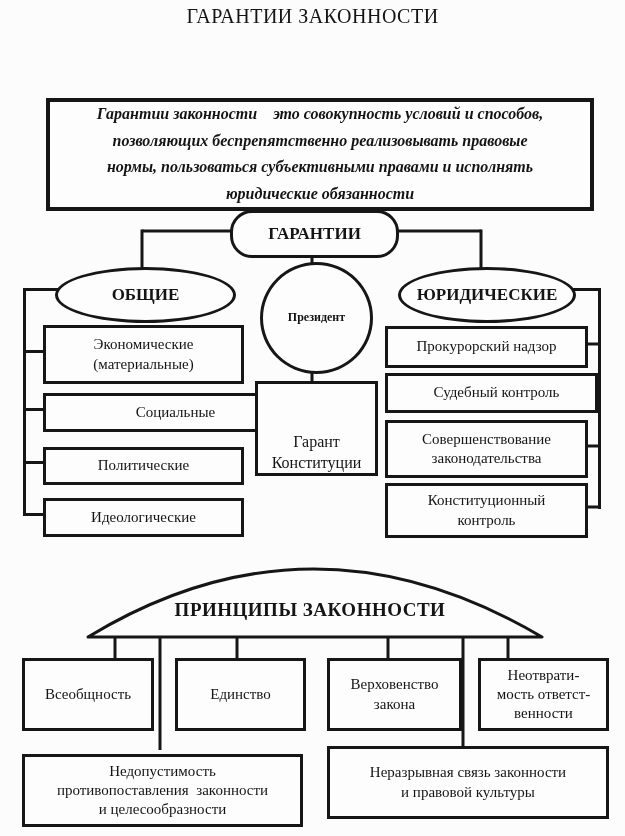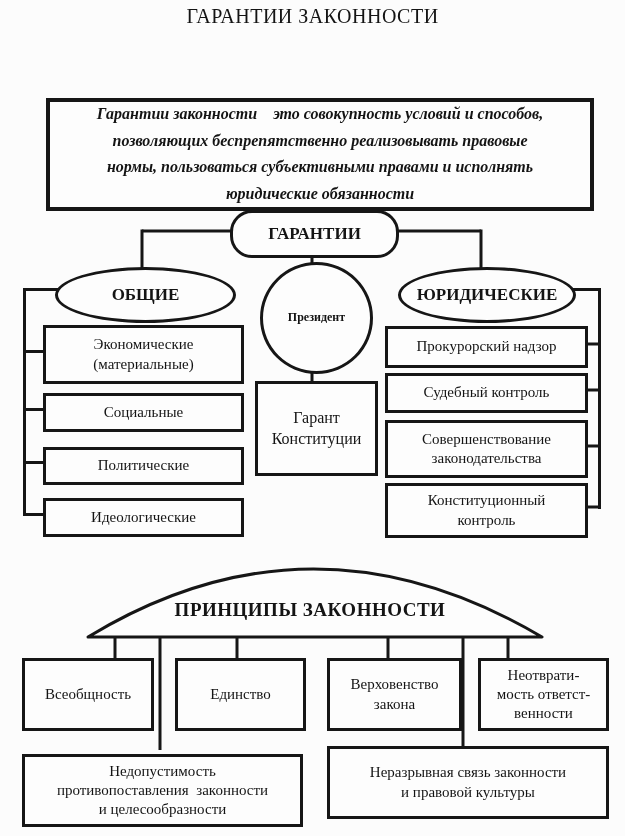--- a/index.html
+++ b/index.html
@@ -94,39 +94,39 @@
     <span class="lbl">Президент</span>
   </div>
   <div class="box round bold" style="left:398px;top:267px;width:172px;height:50px;font-size:17px;">
     <span class="lbl">ЮРИДИЧЕСКИЕ</span>
   </div>
 
   <div class="box" style="left:43px;top:325px;width:195px;height:53px;">
     <span class="lbl">Экономические
 (материальные)</span>
   </div>
-  <div class="box" style="left:43px;top:393px;width:195px;height:33px;">
+  <div class="box" style="left:43px;top:393px;width:195px;height:33px;padding-left:32px;">
     <span class="lbl">Социальные</span>
   </div>
   <div class="box" style="left:43px;top:447px;width:195px;height:32px;">
     <span class="lbl">Политические</span>
   </div>
   <div class="box" style="left:43px;top:498px;width:195px;height:33px;">
     <span class="lbl">Идеологические</span>
   </div>
 
-  <div class="box" style="left:255px;top:381px;width:117px;height:89px;font-size:16px;">
+  <div class="box" style="left:255px;top:381px;width:117px;height:89px;font-size:16px;align-items:flex-end;">
     <span class="lbl">Гарант
 Конституции</span>
   </div>
 
   <div class="box" style="left:385px;top:326px;width:197px;height:36px;">
     <span class="lbl">Прокурорский надзор</span>
   </div>
-  <div class="box" style="left:385px;top:373px;width:197px;height:34px;">
+  <div class="box" style="left:385px;top:373px;width:197px;height:34px;padding-left:10px;">
     <span class="lbl">Судебный контроль</span>
   </div>
   <div class="box" style="left:385px;top:420px;width:197px;height:52px;">
     <span class="lbl">Совершенствование
 законодательства</span>
   </div>
   <div class="box" style="left:385px;top:483px;width:197px;height:49px;">
     <span class="lbl">Конституционный
 контроль</span>
   </div>

